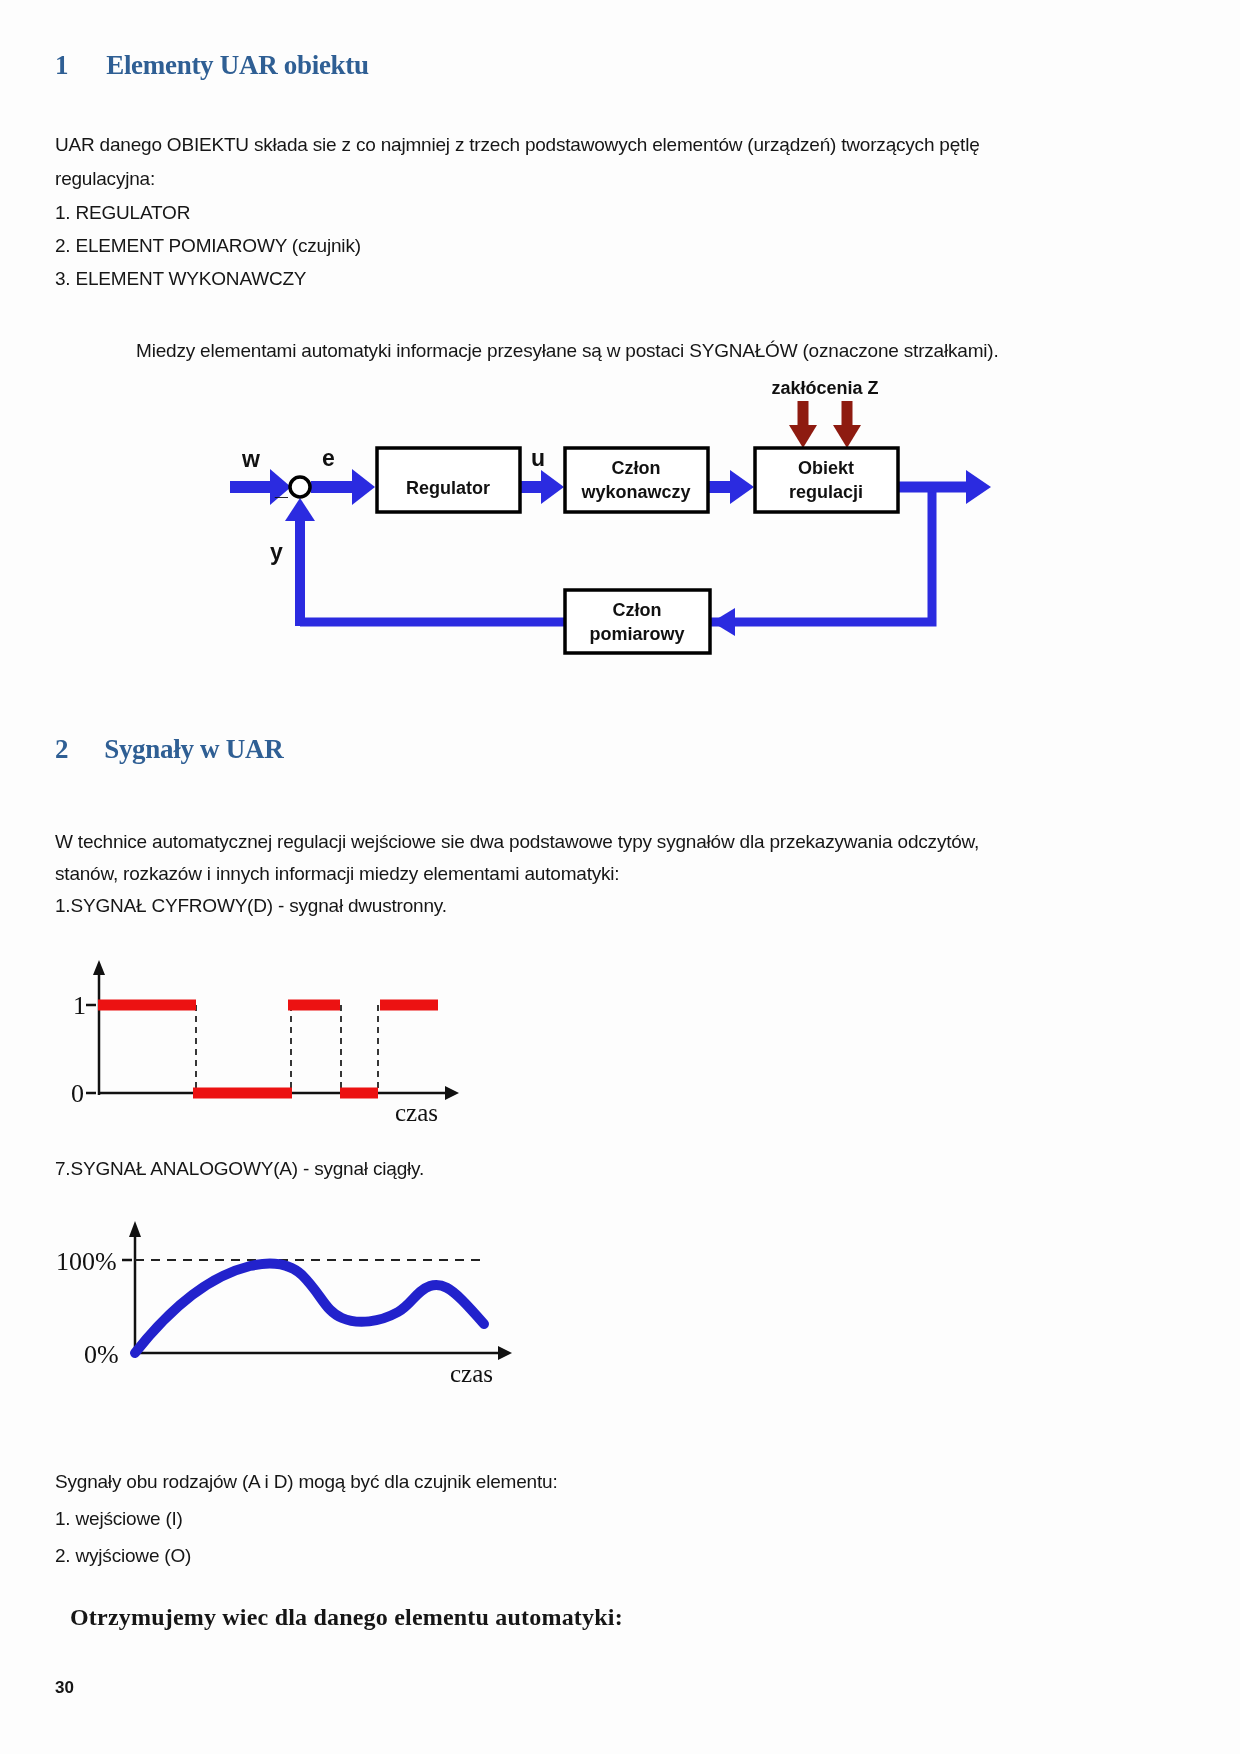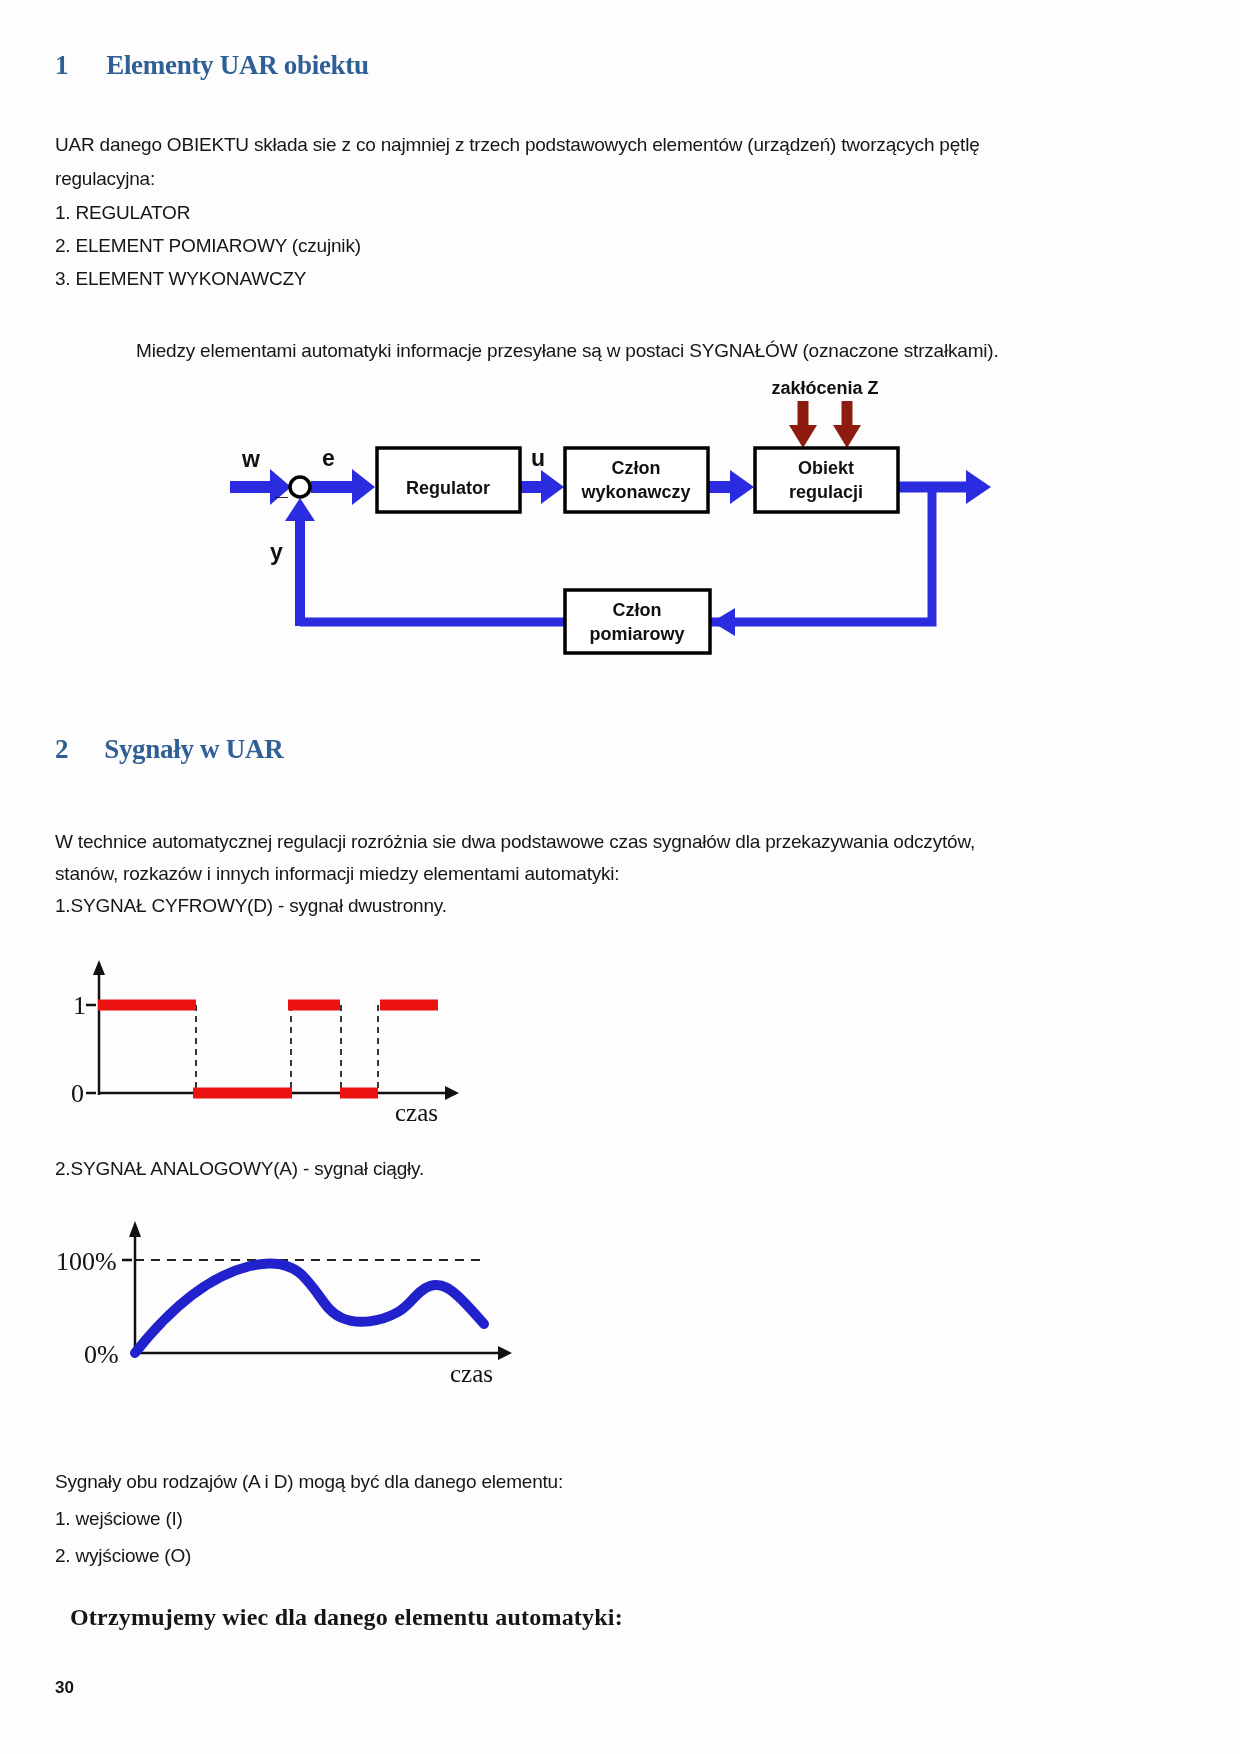--- a/index.html
+++ b/index.html
@@ -116,21 +116,21 @@
     <text x="341" y="96" class="sig-label">u</text>
     <text x="80" y="190" class="sig-label">y</text>
   </svg>
 
   <div class="abs h2">
     <span>2</span>
     <span>Sygnały w UAR</span>
   </div>
 
   <div class="abs body-text sig-para">
-    <div>W technice automatycznej regulacji rozróżnia sie dwa podstawowe czas sygnałów dla przekazywania odczytów,</div>
+    <div>W technice automatycznej regulacji wejściowe sie dwa podstawowe typy sygnałów dla przekazywania odczytów,</div>
     <div>stanów, rozkazów i innych informacji miedzy elementami automatyki:</div>
     <div>1.SYGNAŁ CYFROWY(D) - sygnał dwustronny.</div>
   </div>
 
   <svg class="abs" style="left:55px; top:955px;" width="410" height="170" viewBox="0 0 410 170">
 
     <line x1="44" y1="140" x2="44" y2="16" stroke="#111" stroke-width="2.5"></line>
     <polygon points="38,20 50,20 44,5" fill="#111"></polygon>
     <line x1="44" y1="138" x2="392" y2="138" stroke="#111" stroke-width="2.5"></line>
     <polygon points="390,131 390,145 404,138" fill="#111"></polygon>
@@ -148,21 +148,21 @@
     <rect x="325" y="44.5" width="58" height="11" fill="#ec1212"></rect>
 
     <rect x="138" y="132.5" width="99" height="11" fill="#ec1212"></rect>
     <rect x="285" y="132.5" width="38" height="11" fill="#ec1212"></rect>
 
     <text x="18" y="59" class="axis-label">1</text>
     <text x="16" y="147" class="axis-label">0</text>
     <text x="340" y="166" class="czas-label">czas</text>
   </svg>
 
-  <div class="abs body-text analog-caption">2.SYGNAŁ ANALOGOWY(A) - sygnał ciągły.</div>
+  <div class="abs body-text analog-caption">7.SYGNAŁ ANALOGOWY(A) - sygnał ciągły.</div>
 
   <svg class="abs" style="left:50px; top:1215px;" width="470" height="175" viewBox="0 0 470 175">
 
     <line x1="85" y1="140" x2="85" y2="16" stroke="#111" stroke-width="2.5"></line>
     <polygon points="79,22 91,22 85,6" fill="#111"></polygon>
     <line x1="85" y1="138" x2="450" y2="138" stroke="#111" stroke-width="2.5"></line>
     <polygon points="448,131 448,145 462,138" fill="#111"></polygon>
 
     <line x1="72" y1="45" x2="82" y2="45" stroke="#111" stroke-width="2.5"></line>
     <line x1="85" y1="45" x2="435" y2="45" stroke="#222" stroke-width="2.2" stroke-dasharray="9 7"></line>
@@ -175,21 +175,21 @@
              C 362 89, 366 76, 380 71
              C 392 67, 402 75, 412 85
              C 420 93, 427 101, 434 109" fill="none" stroke="#2222cc" stroke-width="10" stroke-linecap="round"></path>
 
     <text x="6" y="55" class="axis-label">100%</text>
     <text x="34" y="148" class="axis-label">0%</text>
     <text x="400" y="167" class="czas-label">czas</text>
   </svg>
 
   <div class="abs body-text closing">
-    <div>Sygnały obu rodzajów (A i D) mogą być dla danego elementu:</div>
+    <div>Sygnały obu rodzajów (A i D) mogą być dla czujnik elementu:</div>
     <div>1. wejściowe (I)</div>
     <div>2. wyjściowe (O)</div>
   </div>
 
   <div class="abs serif-line">Otrzymujemy wiec dla danego elementu automatyki:</div>
 
   <div class="abs pagenum">30</div>
 
 </div>
 

